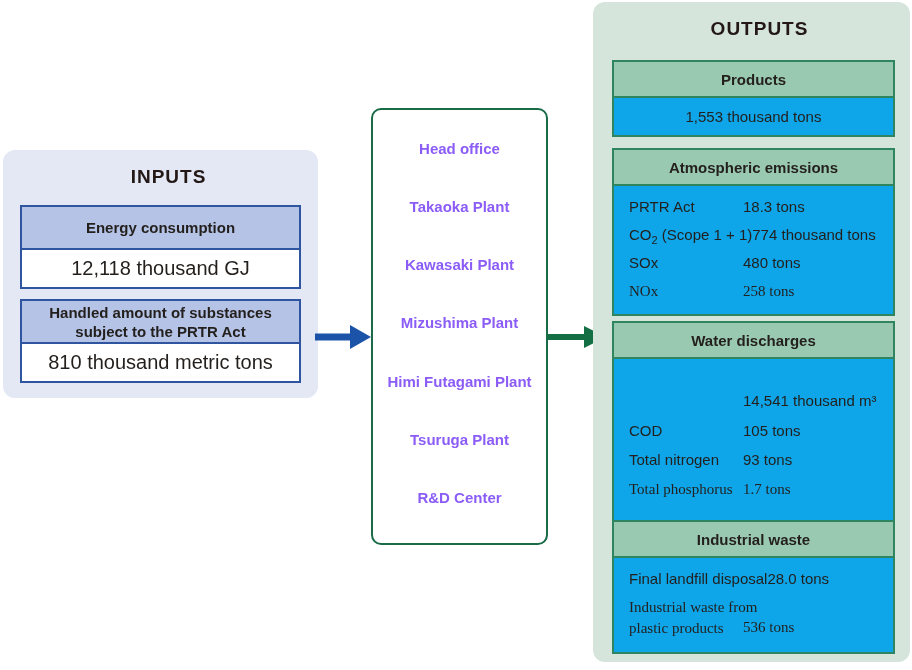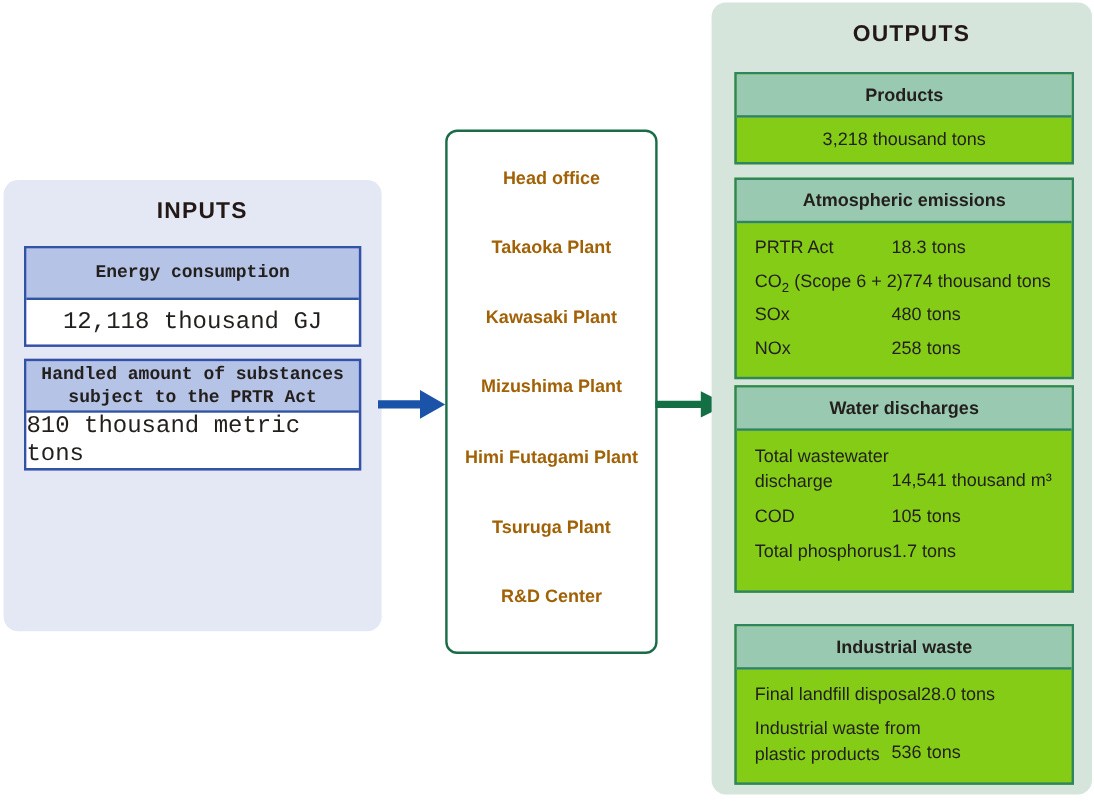--- a/index.html
+++ b/index.html
@@ -4,29 +4,29 @@
 <style>
   html,body { margin:0; padding:0; background:#ffffff; }
   .stage {
     position:relative; width:912px; height:670px; background:#ffffff;
     font-family:"Liberation Sans","DejaVu Sans",sans-serif;
     color:#231f1c; overflow:hidden;
   }
 
   
   .inputs-panel {
-    position:absolute; left:3px; top:150px; width:315px; height:376px;
+    position:absolute; left:3px; top:150px; width:315px; height:248px;
     background:#e4e8f5; border-radius:12px;
   }
   .panel-title {
     position:absolute; top:16px; left:16px; right:0; text-align:center;
     font-size:19px; font-weight:bold; letter-spacing:1px; color:#231815;
   }
   .iblocks { position:absolute; top:55px; left:17px; right:17px; }
-  .iblock { border:2px solid #2f54a0; margin-bottom:10px; background:#8b5cf6;font-family:Liberation Mono, monospace; }
+  .iblock { border:2px solid #2f54a0; margin-bottom:10px; background:#000000; }
   .ihead {
     min-height:41px; display:flex; align-items:center; justify-content:center;
     background:#b4c3e6; border-bottom:2px solid #2f54a0;
     font-weight:bold; font-size:15px; line-height:19px; text-align:center; padding:0 6px;
   }
   .ival {
     min-height:37px; display:flex; align-items:center; justify-content:center;
     background:#ffffff; font-size:20px; text-align:left;
   }
 
@@ -37,44 +37,44 @@
 
   
   .sites-box {
     position:absolute; left:371px; top:108px; width:177px; height:437px;
     background:#ffffff; border:2px solid #1a6b47; border-radius:10px;
     box-sizing:border-box;
     display:flex; flex-direction:column; justify-content:space-between;
     padding:30px 4px 36px 4px;
   }
   .site-item {
-    text-align:center; font-weight:bold; font-size:15px; line-height:18px; color:#a16207;
+    text-align:center; font-weight:bold; font-size:15px; line-height:18px; color:#8b5cf6;
   }
 
   
   .outputs-panel {
     position:absolute; left:593px; top:2px; width:317px; height:660px;
     background:#d6e5dc; border-radius:12px;
   }
   .osec { position:absolute; left:19px; width:283px; border:2px solid #2e855f;
-          background:#84cc16; box-sizing:border-box; }
+          background:#0ea5e9; box-sizing:border-box; }
   .osec-products     { top:58px;  }
   .osec-atmospheric  { top:146px; }
   .osec-water        { top:319px; }
   .osec-industrial   { top:518px; }
   .ohead {
     min-height:34px; display:flex; align-items:center; justify-content:center;
     background:#9ac9b1; border-bottom:2px solid #2e855f;
     font-weight:bold; font-size:15px; text-align:center;
   }
   .obody { padding:11px 26px 13px 15px; font-size:15px; }
   .obody-center { text-align:center; padding:10px 6px; font-size:15px; }
   .orow { position:relative; display:flex; justify-content:space-between;
           align-items:flex-end; line-height:20px; margin-bottom:8px; }
-  .orow:last-child { margin-bottom:0; }
+  .orow:last-child { margin-bottom:0;font-family:Liberation Serif, serif; }
   .olabel { white-space:nowrap; }
   .oval { width:124px; flex:0 0 124px; white-space:nowrap; }
   .orow-wrap { display:block; min-height:42px; line-height:21px; margin-bottom:9px; }
   .orow-wrap .olabel { display:block; width:160px; white-space:normal; }
   .orow-wrap .oval { position:absolute; right:0; bottom:1px; }
   .osec-water .orow { margin-bottom:9px; }
   sub.co2sub { font-size:11px; line-height:0; }
 </style>
 </head>
 <body>
@@ -113,55 +113,58 @@
   <svg class="arrow arrow-green" width="62" height="28" viewBox="0 0 62 28">
     <line x1="0" y1="14" x2="40" y2="14" stroke="#156f45" stroke-width="6"></line>
     <polygon points="38,3 60,14 38,25" fill="#156f45"></polygon>
   </svg>
 
   <section class="outputs-panel">
     <div class="panel-title">OUTPUTS</div>
 
     <div class="osec osec-products">
       <div class="ohead">Products</div>
-      <div class="obody-center">3,218 thousand tons</div>
+      <div class="obody-center">1,553 thousand tons</div>
     </div>
 
     <div class="osec osec-atmospheric">
       <div class="ohead">Atmospheric emissions</div>
       <div class="obody">
         <div class="orow">
           <span class="olabel">PRTR Act</span>
           <span class="oval">18.3 tons</span>
         </div>
         <div class="orow">
-          <span class="olabel"><span>CO</span><sub class="co2sub">2</sub><span> (Scope 6 + 2)</span></span>
+          <span class="olabel"><span>CO</span><sub class="co2sub">2</sub><span> (Scope 1 + 1)</span></span>
           <span class="oval">774 thousand tons</span>
         </div>
         <div class="orow">
           <span class="olabel">SOx</span>
           <span class="oval">480 tons</span>
         </div>
         <div class="orow">
           <span class="olabel">NOx</span>
           <span class="oval">258 tons</span>
         </div>
       </div>
     </div>
 
     <div class="osec osec-water">
       <div class="ohead">Water discharges</div>
       <div class="obody">
         <div class="orow orow-wrap">
-          <span class="olabel">Total wastewater discharge</span>
           <span class="oval">14,541 thousand m³</span>
         </div>
         <div class="orow">
           <span class="olabel">COD</span>
           <span class="oval">105 tons</span>
+        </div>
+        <div class="orow">
+          <span class="olabel">Total nitrogen</span>
+          <span class="oval">93 tons</span>
         </div>
         <div class="orow">
           <span class="olabel">Total phosphorus</span>
           <span class="oval">1.7 tons</span>
         </div>
       </div>
     </div>
 
     <div class="osec osec-industrial">
       <div class="ohead">Industrial waste</div>

